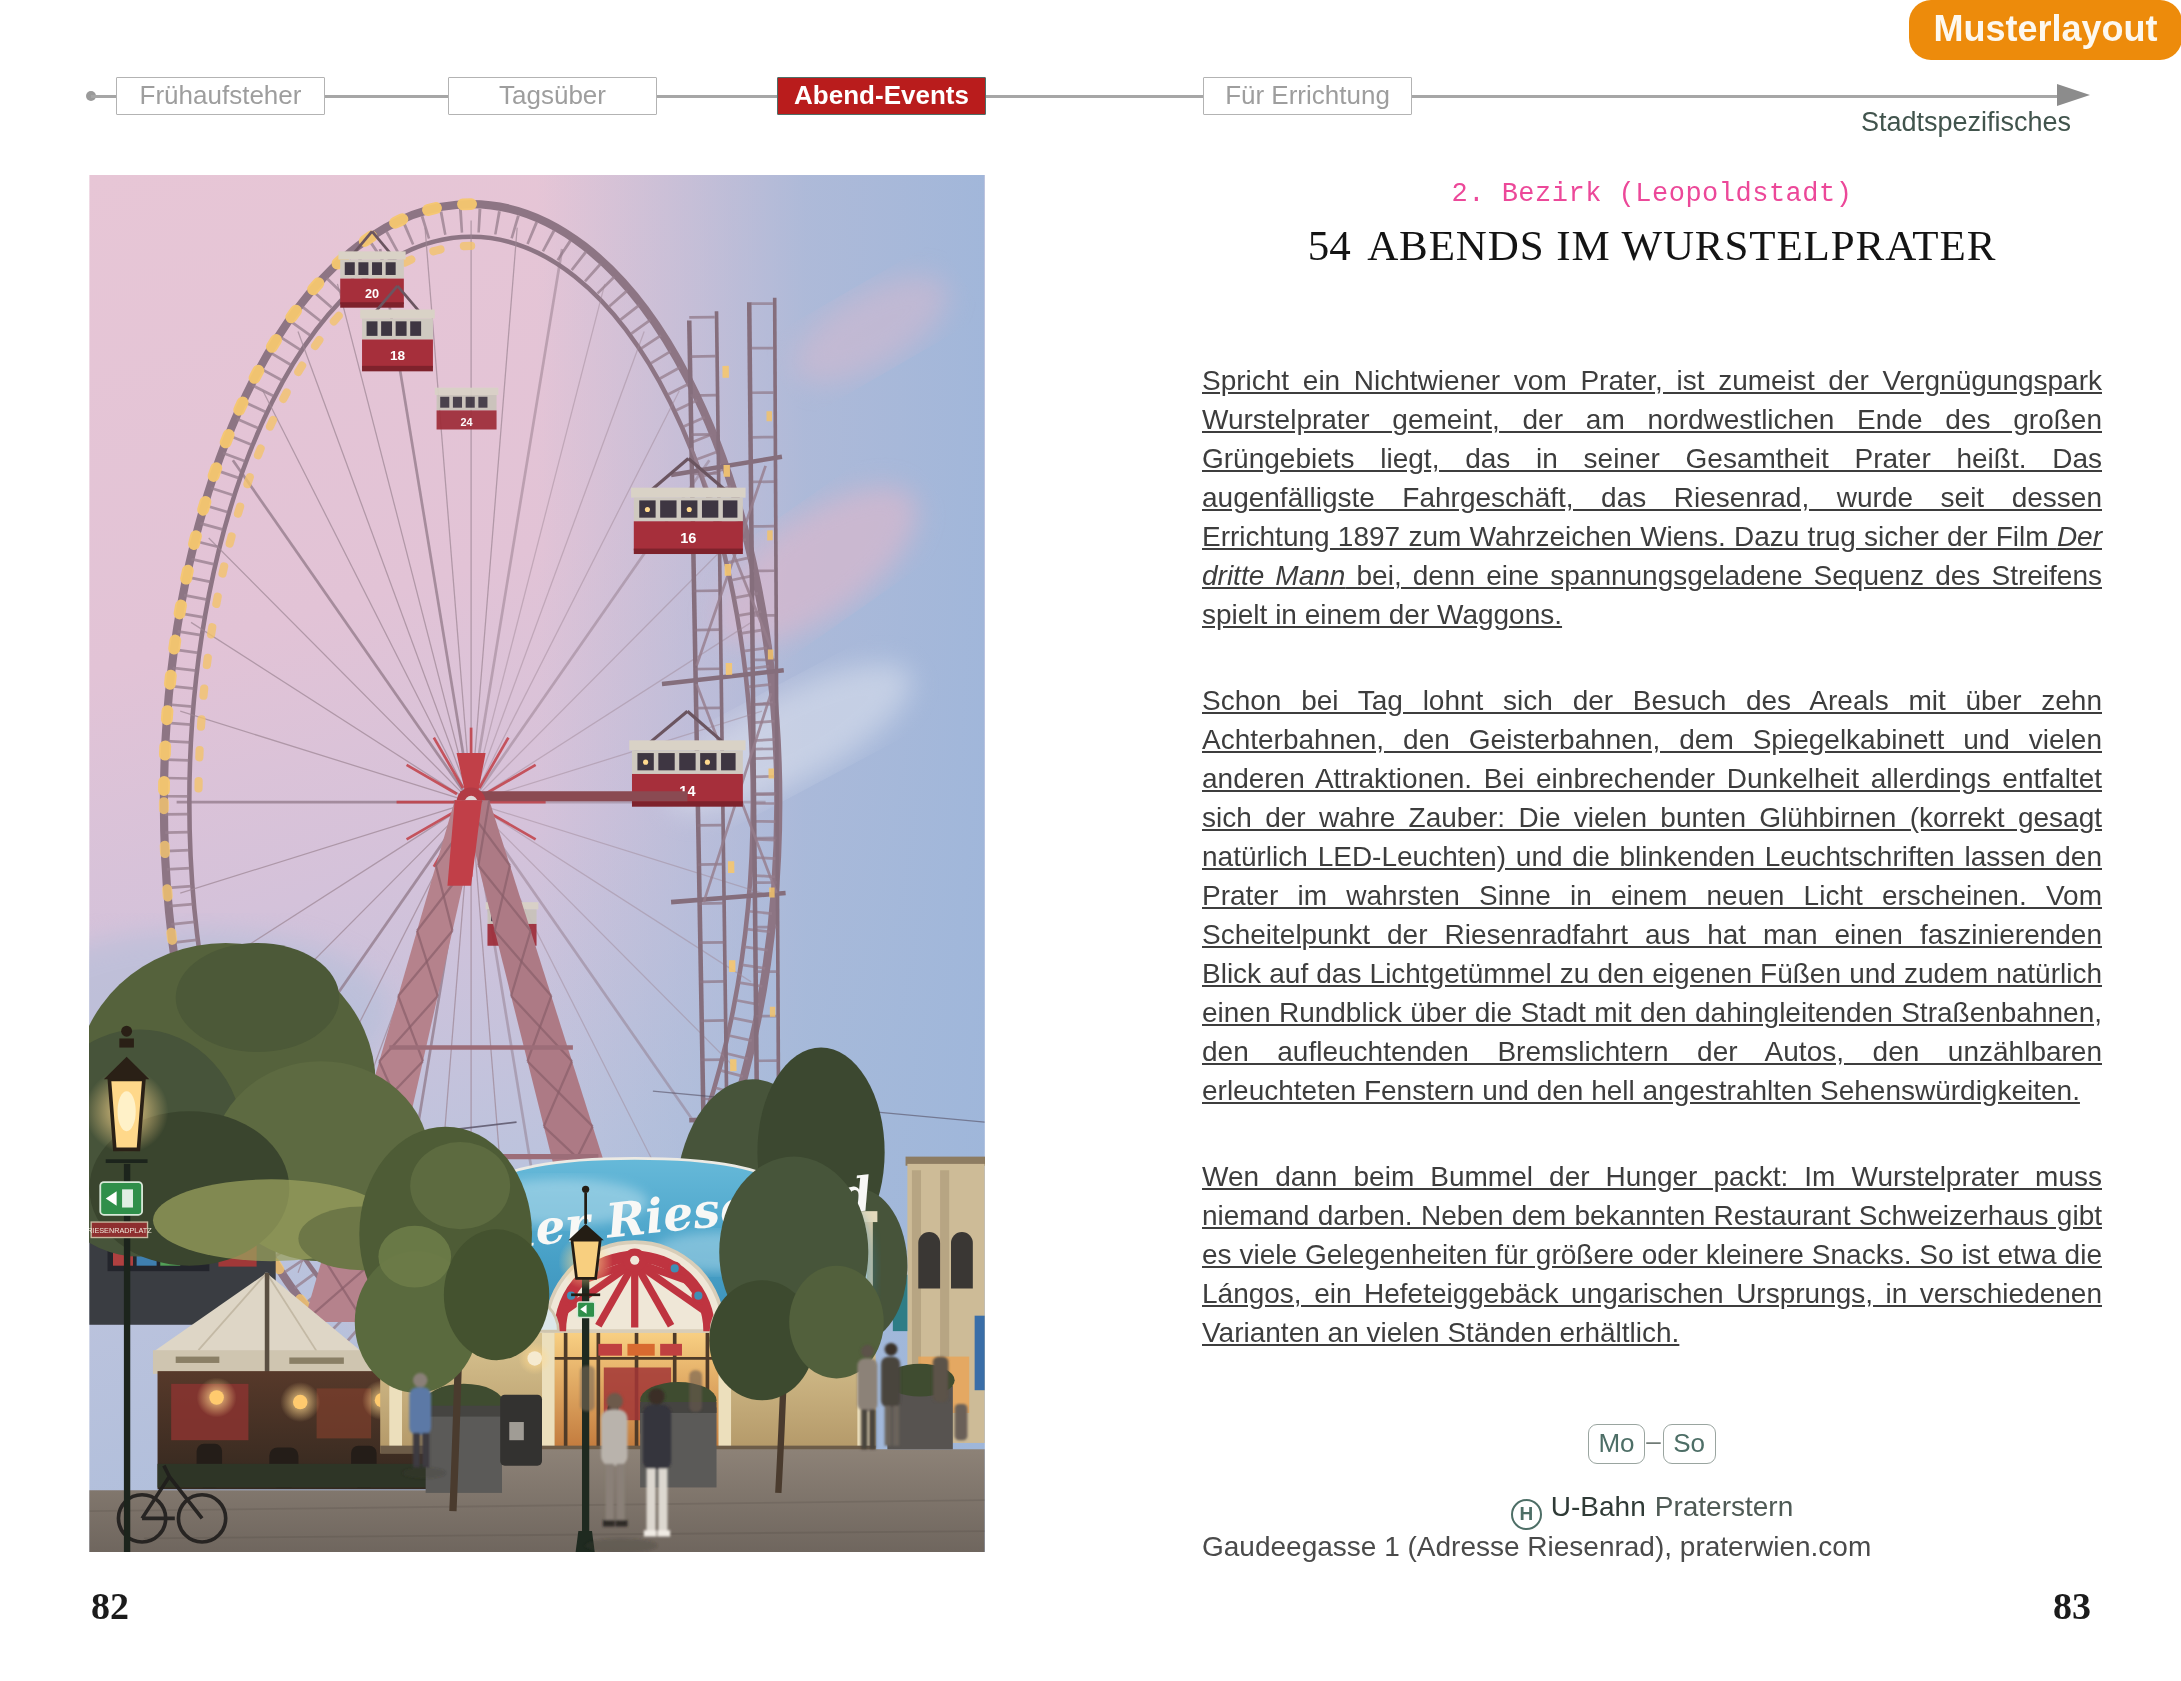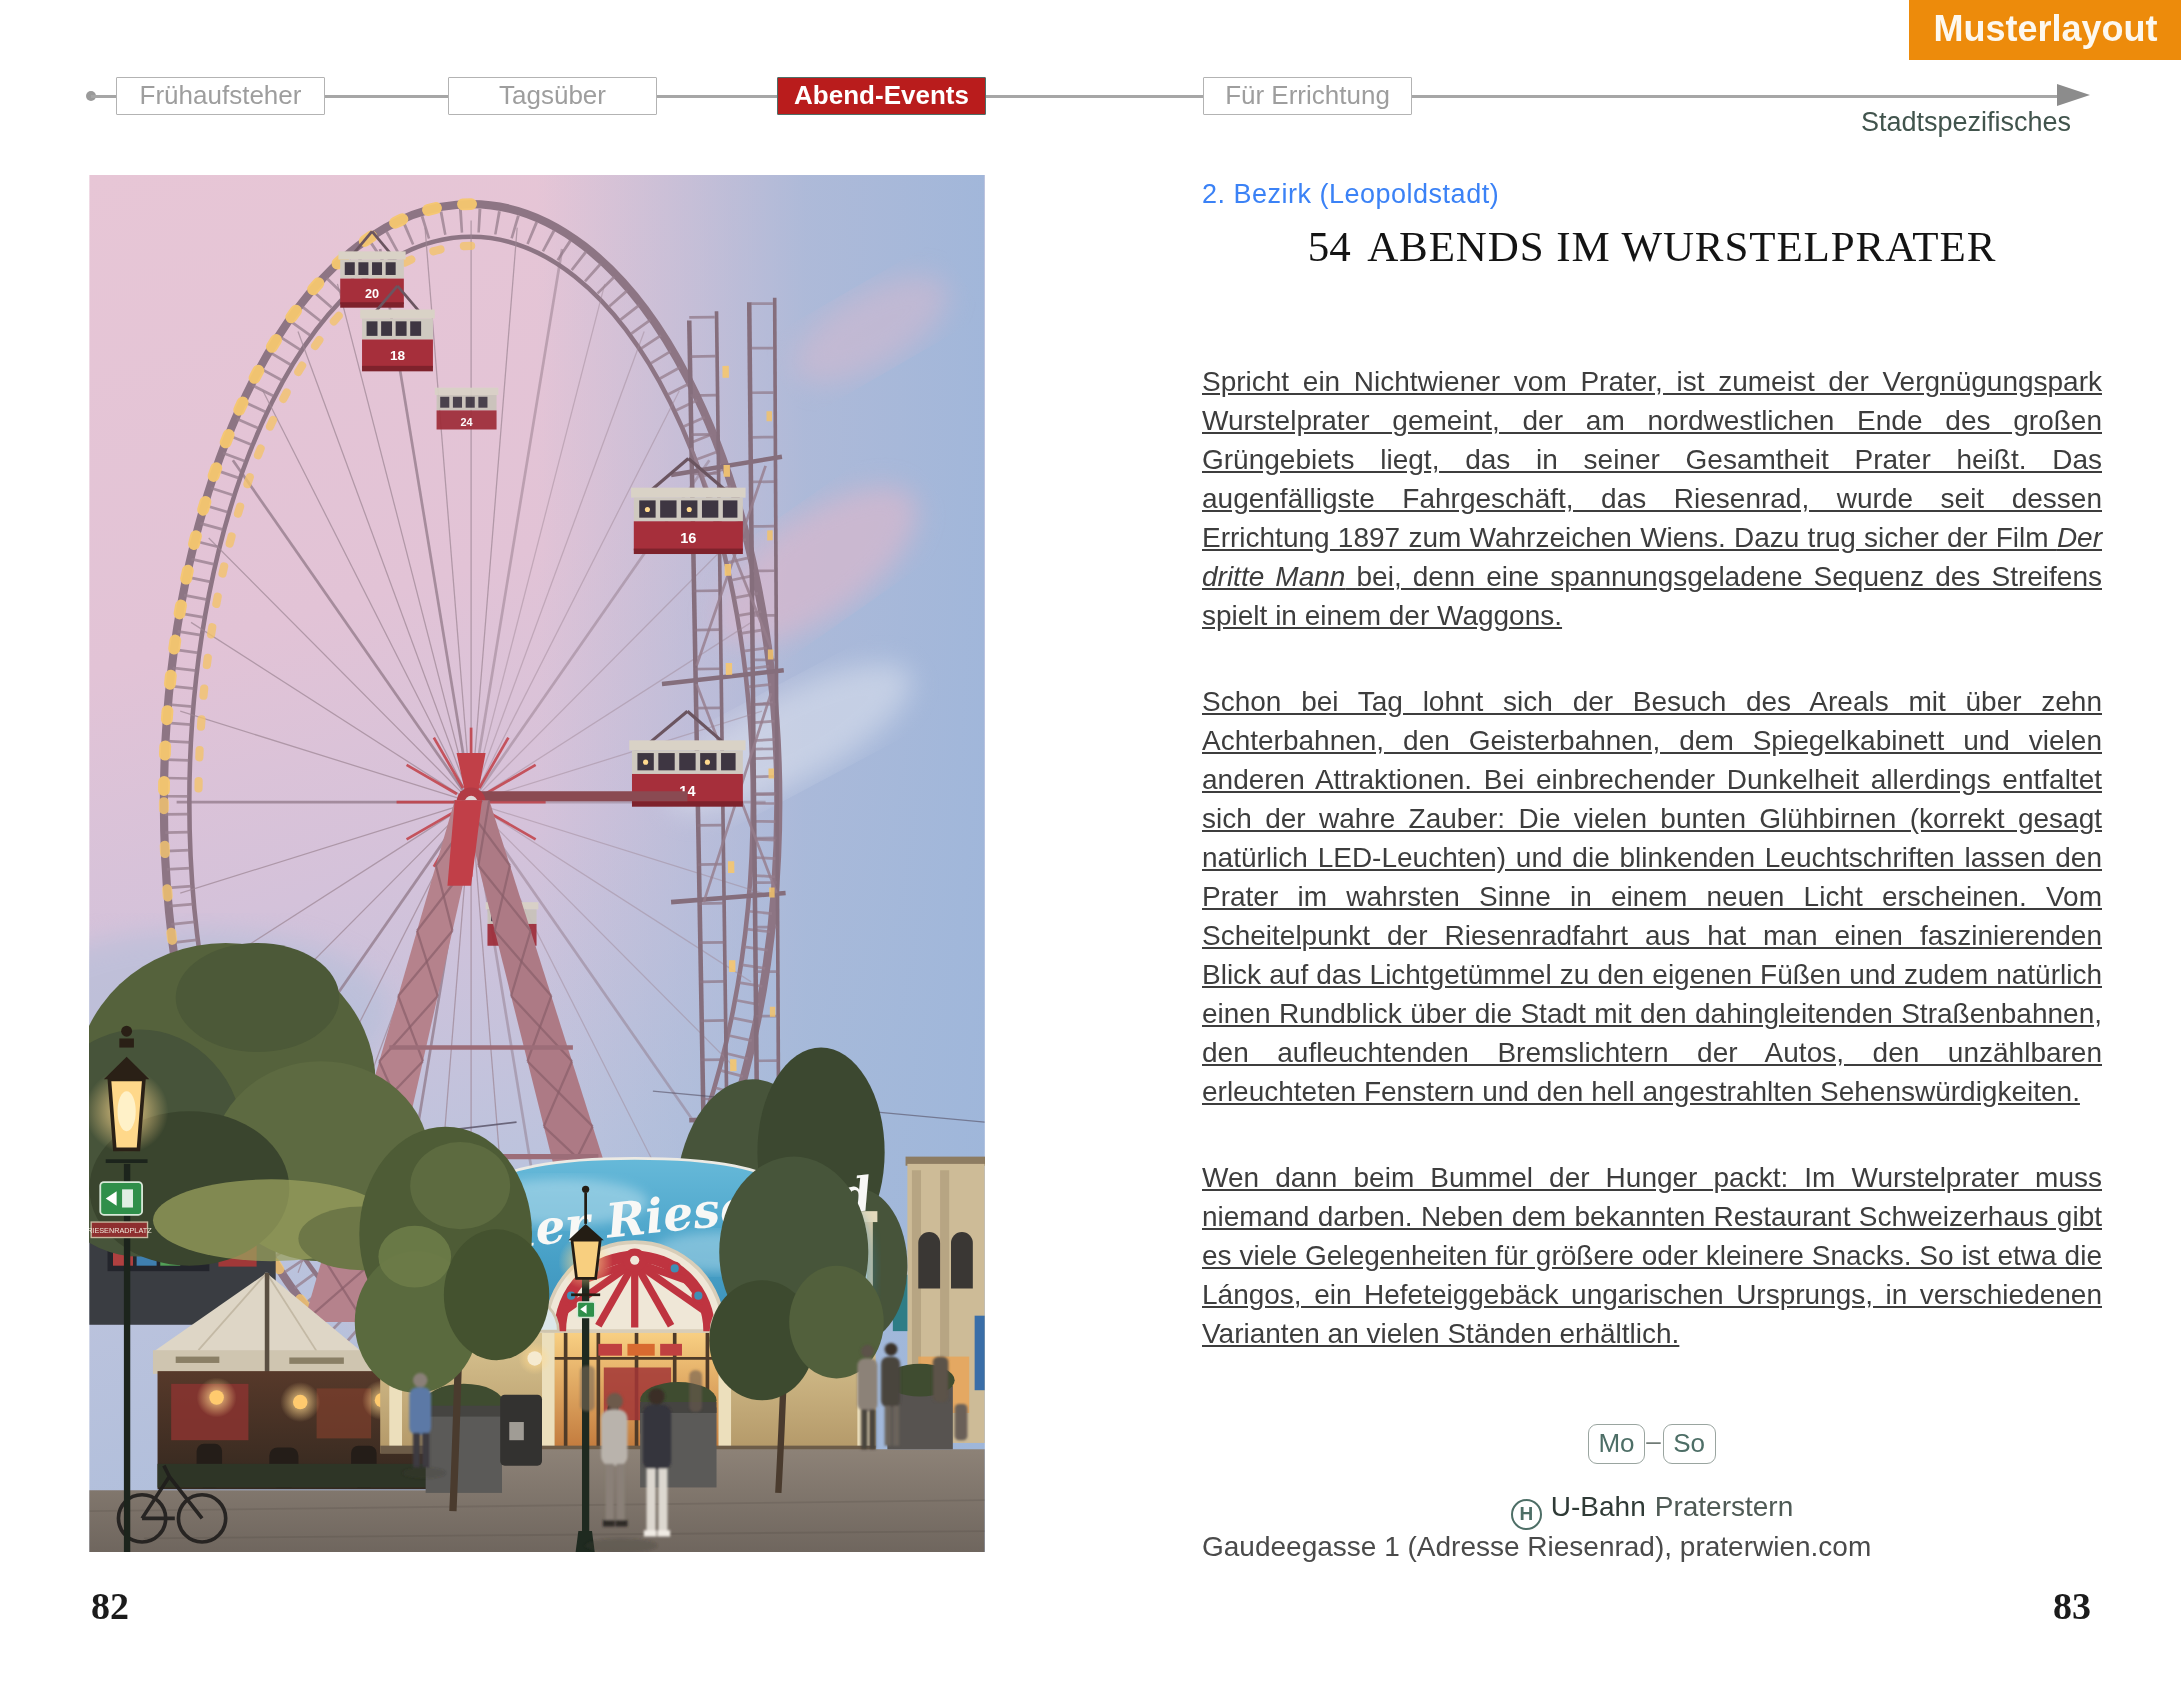--- a/index.html
+++ b/index.html
@@ -1,42 +1,42 @@
 <!DOCTYPE html>
 <html style="font-size:14.5px"><head>
 <meta charset="utf-8">
 <style>
   html,body{margin:0;padding:0;background:#ffffff;}
   .page{position:relative;width:2182px;height:1682px;background:#fff;overflow:hidden;
         font-family:"Liberation Sans","DejaVu Sans",sans-serif;}
 
   
   .badge{position:absolute;top:0;right:0;width:273px;height:60px;background:#ED8B0B;
-         color:#fdf8ef;font-size:36px;font-weight:bold;text-align:center;line-height:58px;}
+         color:#fdf8ef;font-size:36px;font-weight:bold;text-align:center;line-height:58px;border-radius:22px;}
 
   
   .tl-line{position:absolute;left:91px;top:95px;width:1973px;height:2.7px;background:#a6a6a6;}
   .tl-dot{position:absolute;left:86px;top:91px;width:10px;height:10px;border-radius:50%;background:#9a9a9a;}
   .tl-arrow{position:absolute;left:2057px;top:84px;width:0;height:0;
             border-top:11.8px solid transparent;border-bottom:11.8px solid transparent;
             border-left:33px solid #8c8c8c;}
   .tab{position:absolute;top:77px;width:209px;height:38px;box-sizing:border-box;
        background:#fff;border:1.8px solid #b3b3b3;border-radius:1px;color:#9e9e9e;
        font-size:26px;text-align:center;line-height:35px;}
   .tab.active{background:#b91c1c;border-color:#4E6F68;color:#fff;font-weight:bold;}
   .tab1{left:116px}.tab2{left:448px}.tab3{left:777px}.tab4{left:1203px}
   .tl-end{position:absolute;top:107px;right:111px;font-size:27px;color:#41544D;}
 
   
   .photo{position:absolute;left:89px;top:175px;width:896px;height:1377px;margin:0;}
   .photo svg{display:block;width:896px;height:1377px;}
 
   
   .article{position:absolute;left:1202px;top:175px;width:900px;height:1377px;}
-  .kicker{margin:3.6px 0 0 0;text-align:left;font-size:27px;letter-spacing:0.5px;color:#3b82f6;}
+  .kicker{margin:3.6px 0 0 0;text-align:center;font-size:27px;letter-spacing:0.5px;color:#ec4899;font-family:Liberation Mono, monospace;}
   .headline{margin:12.7px 0 0 0;text-align:center;color:#141414;
             font-family:"Liberation Serif","DejaVu Serif",serif;font-size:43px;font-weight:400;
             letter-spacing:0.9px;white-space:nowrap;}
   .headline .num{font-weight:400;letter-spacing:0;margin-right:16.4px;}
   .body-copy{margin-top:91px;color:#3d3d3d;font-size:28px;line-height:39px;text-align:justify;text-decoration:underline;}
   .body-copy p{margin:0 0 47px 0;}
   .it{font-style:italic;}
 
   .hours{position:absolute;top:1249px;left:0;width:100%;text-align:center;}
   .hours .chip{display:inline-block;box-sizing:border-box;min-width:53px;padding:2.7px 9px 4.5px;

